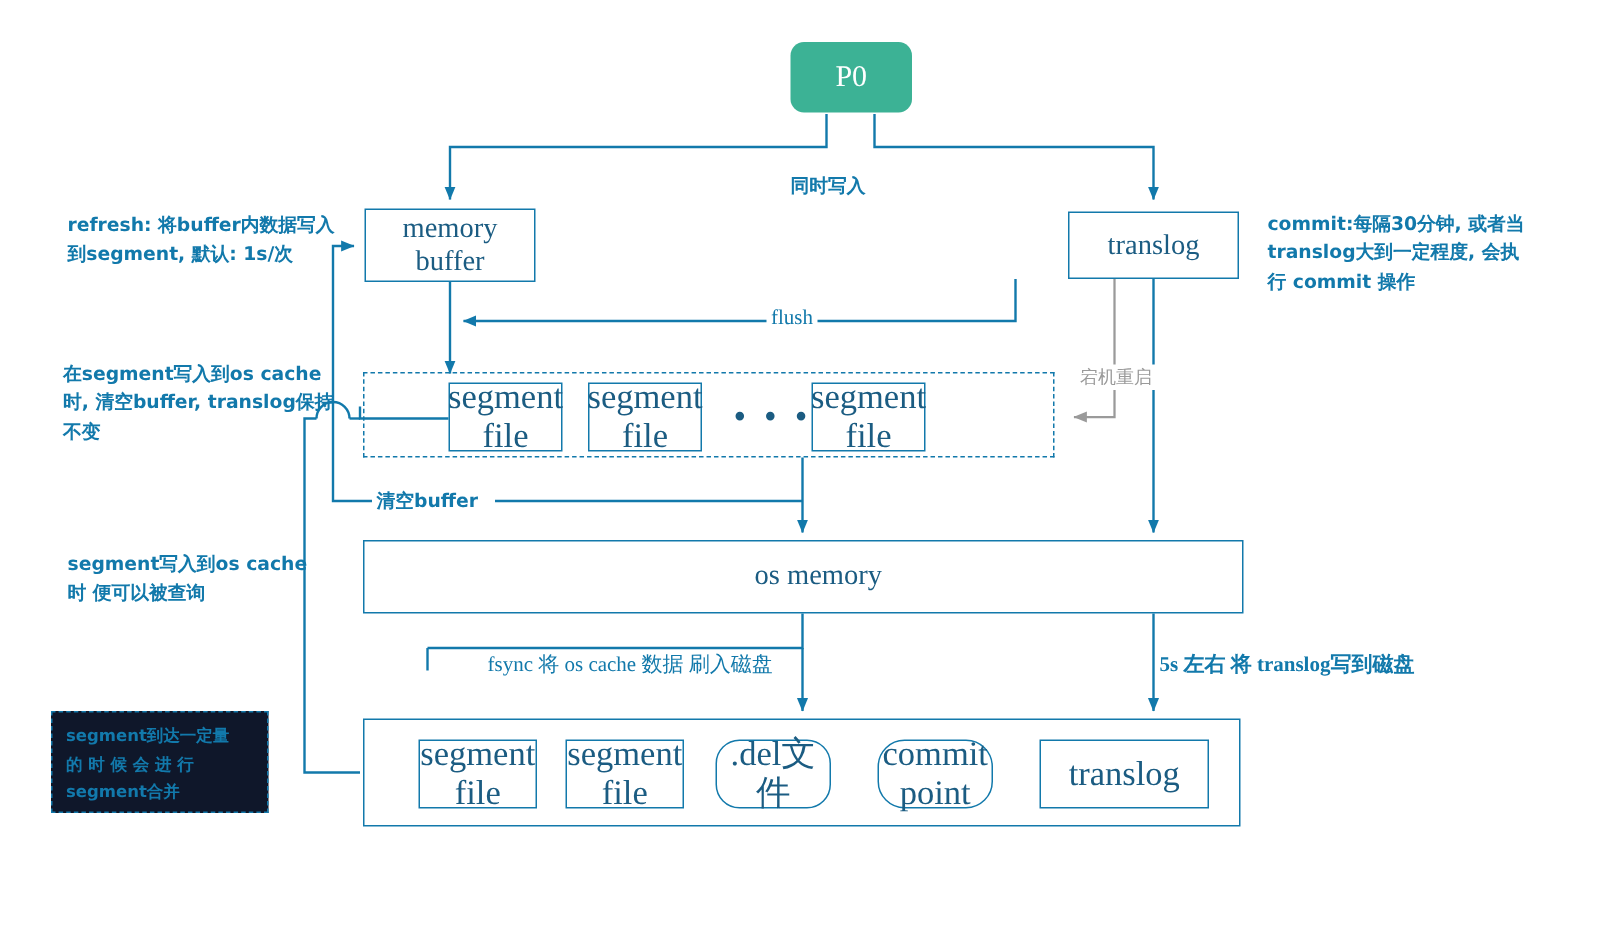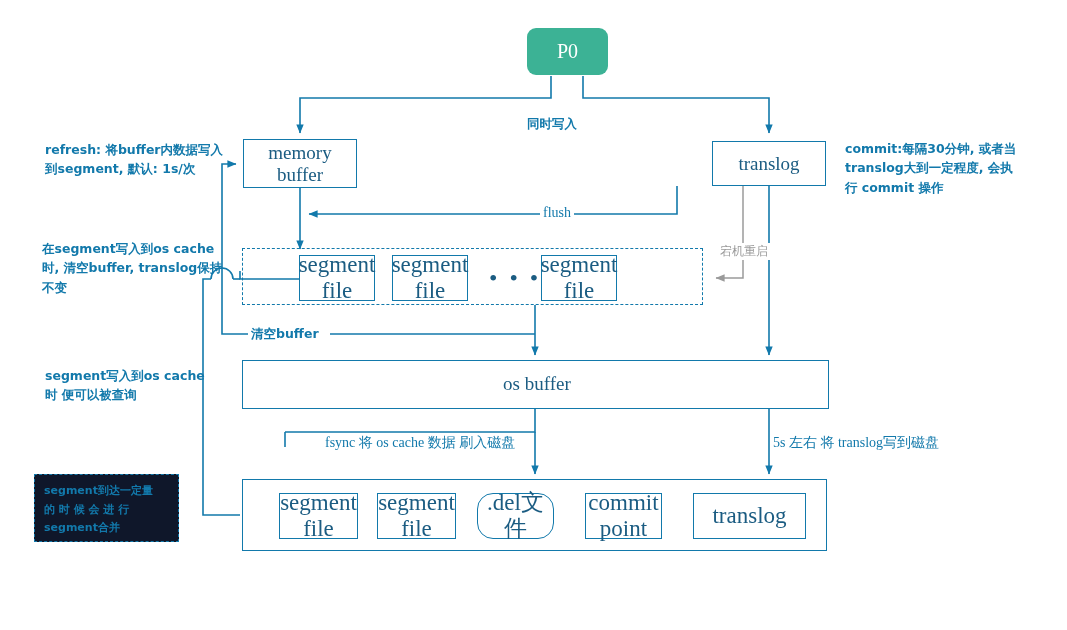--- a/index.html
+++ b/index.html
@@ -130,60 +130,60 @@
   </div>
   <div class="dots" style="left:489px;top:265px;">• • •</div>
   <div class="node sm" style="left:541px;top:255px;width:76px;height:46px;">
     <div>
       <div>segment</div>
       <div>file</div>
     </div>
   </div>
 
   <div class="container-box" style="left:242px;top:360px;width:587px;height:49px;"></div>
-  <div class="oscache-label" style="left:503px;top:373px;">os buffer</div>
+  <div class="oscache-label" style="left:503px;top:373px;">os memory</div>
 
   <div class="container-box" style="left:242px;top:479px;width:585px;height:72px;"></div>
 
   <div class="node sm" style="left:279px;top:493px;width:79px;height:46px;">
     <div>
       <div>segment</div>
       <div>file</div>
     </div>
   </div>
   <div class="node sm" style="left:377px;top:493px;width:79px;height:46px;">
     <div>
       <div>segment</div>
       <div>file</div>
     </div>
   </div>
   <div class="node sm" style="left:477px;top:493px;width:77px;height:46px;border-radius:16px;">
     <span>.del文件</span>
   </div>
-  <div class="node sm" style="left:585px;top:493px;width:77px;height:46px;">
+  <div class="node sm" style="left:585px;top:493px;width:77px;height:46px;border-radius:18px;">
     <div>
       <div>commit</div>
       <div>point</div>
     </div>
   </div>
   <div class="node sm" style="left:693px;top:493px;width:113px;height:46px;">
     <span>translog</span>
   </div>
 
   <div class="wirelabel" style="left:524px;top:116px;">同时写入</div>
 
-  <div class="wirelabel serifish" style="left:511px;top:205px;margin-left:29px;">flush</div>
+  <div class="wirelabel serifish" style="left:511px;top:205px;">flush</div>
 
   <div class="wirelabel" style="left:248px;top:326px;">清空buffer</div>
 
   <div class="wirelabel gray" style="left:717px;top:243px;">宕机重启</div>
 
   <div class="wirelabel serifish" style="left:322px;top:434px;">fsync 将 os cache 数据 刷入磁盘</div>
 
-  <div class="wirelabel serifish" style="left:770px;top:434px;">5s 左右 将 translog写到磁盘</div>
+  <div class="wirelabel serifish" style="left:770px;top:434px;font-weight:bold;">5s 左右 将 translog写到磁盘</div>
 
   <div class="note" style="left:45px;top:140px;width:195px;">
     <div>refresh: 将buffer内数据写入</div>
     <div>到segment, 默认: 1s/次</div>
   </div>
 
   <div class="note" style="left:42px;top:239px;width:196px;">
     <div>在segment写入到os cache</div>
     <div>时, 清空buffer, translog保持</div>
     <div>不变</div>

